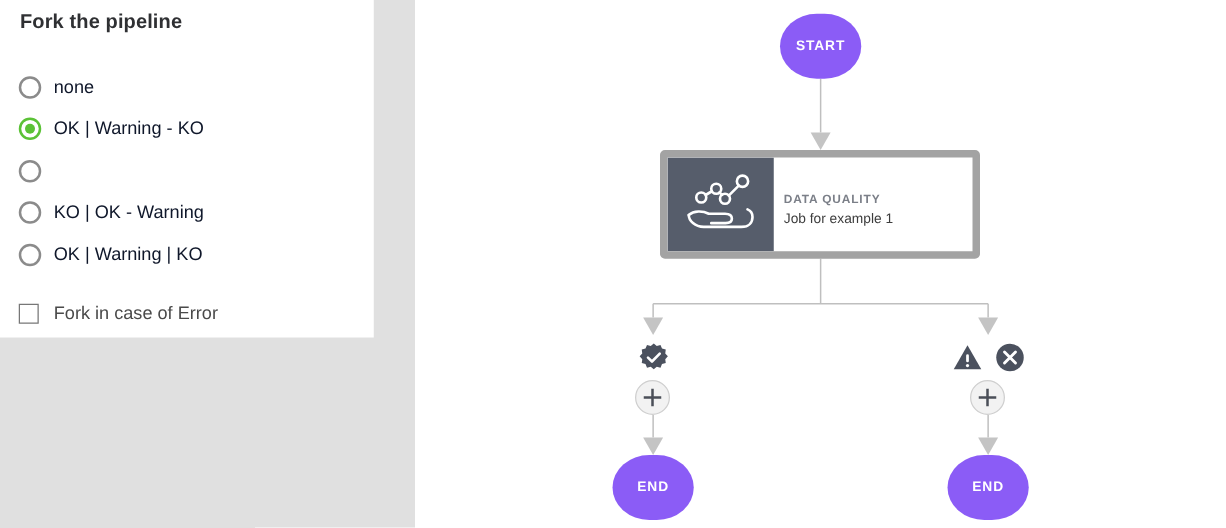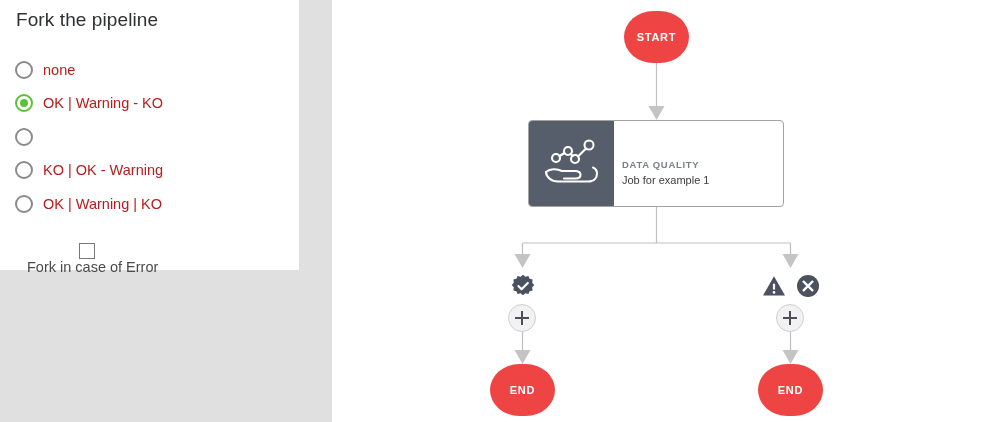--- a/index.html
+++ b/index.html
@@ -39,22 +39,22 @@
     width: 299px;
     height: 270px;
     background: #ffffff;
     box-sizing: border-box;
     padding: 0;
   }
   .panel-title {
     position: absolute;
     left: 16px;
     top: 9px;
-    font-size: 19px;
-    font-weight: 400;
+    font-size: 16px;
+    font-weight: 700;
     color: #2f3033;
     letter-spacing: 0.1px;
     white-space: nowrap;
     text-align: right;
   }
 
   .option-list {
     position: absolute;
     left: 15px;
     top: 53px;
@@ -86,32 +86,31 @@
     left: 3px;
     top: 3px;
     width: 8px;
     height: 8px;
     border-radius: 50%;
     background: #5bc236;
   }
   .option-label {
     margin-left: 10px;
     font-size: 14.5px;
-    color: #b91c1c;
+    color: #0f172a;
     white-space: nowrap;
   }
 
   .checkbox-row {
     position: absolute;
     left: 15px;
     top: 243px;
     display: flex;
     align-items: center;
     cursor: pointer;
-    flex-direction: column;
   }
   .checkbox {
     width: 16px;
     height: 16px;
     border: 1.6px solid #777777;
     box-sizing: border-box;
     background: #ffffff;
     flex: 0 0 auto;
   }
   .checkbox-label {
@@ -135,21 +134,21 @@
     left: 0;
     top: 0;
     width: 981px;
     height: 422px;
     overflow: visible;
   }
 
   
   .pill-node {
     position: absolute;
-    background: #ef4444;
+    background: #8b5cf6;
     border-radius: 34px / 30px;
     display: flex;
     align-items: center;
     justify-content: center;
   }
   .pill-node .pill-label {
     color: #ffffff;
     font-size: 11px;
     font-weight: bold;
     letter-spacing: 0.7px;
@@ -174,21 +173,21 @@
   }
 
   
   .job-card {
     position: absolute;
     left: 528px;
     top: 120px;
     width: 256px;
     height: 87px;
     background: #ffffff;
-    border: 1px solid #a3a3a3;
+    border: 6px solid #a3a3a3;
     border-radius: 4px;
     box-sizing: border-box;
     display: flex;
     overflow: hidden;
   }
   .job-card-icon {
     width: 85px;
     height: 100%;
     background: #565d6b;
     display: flex;

